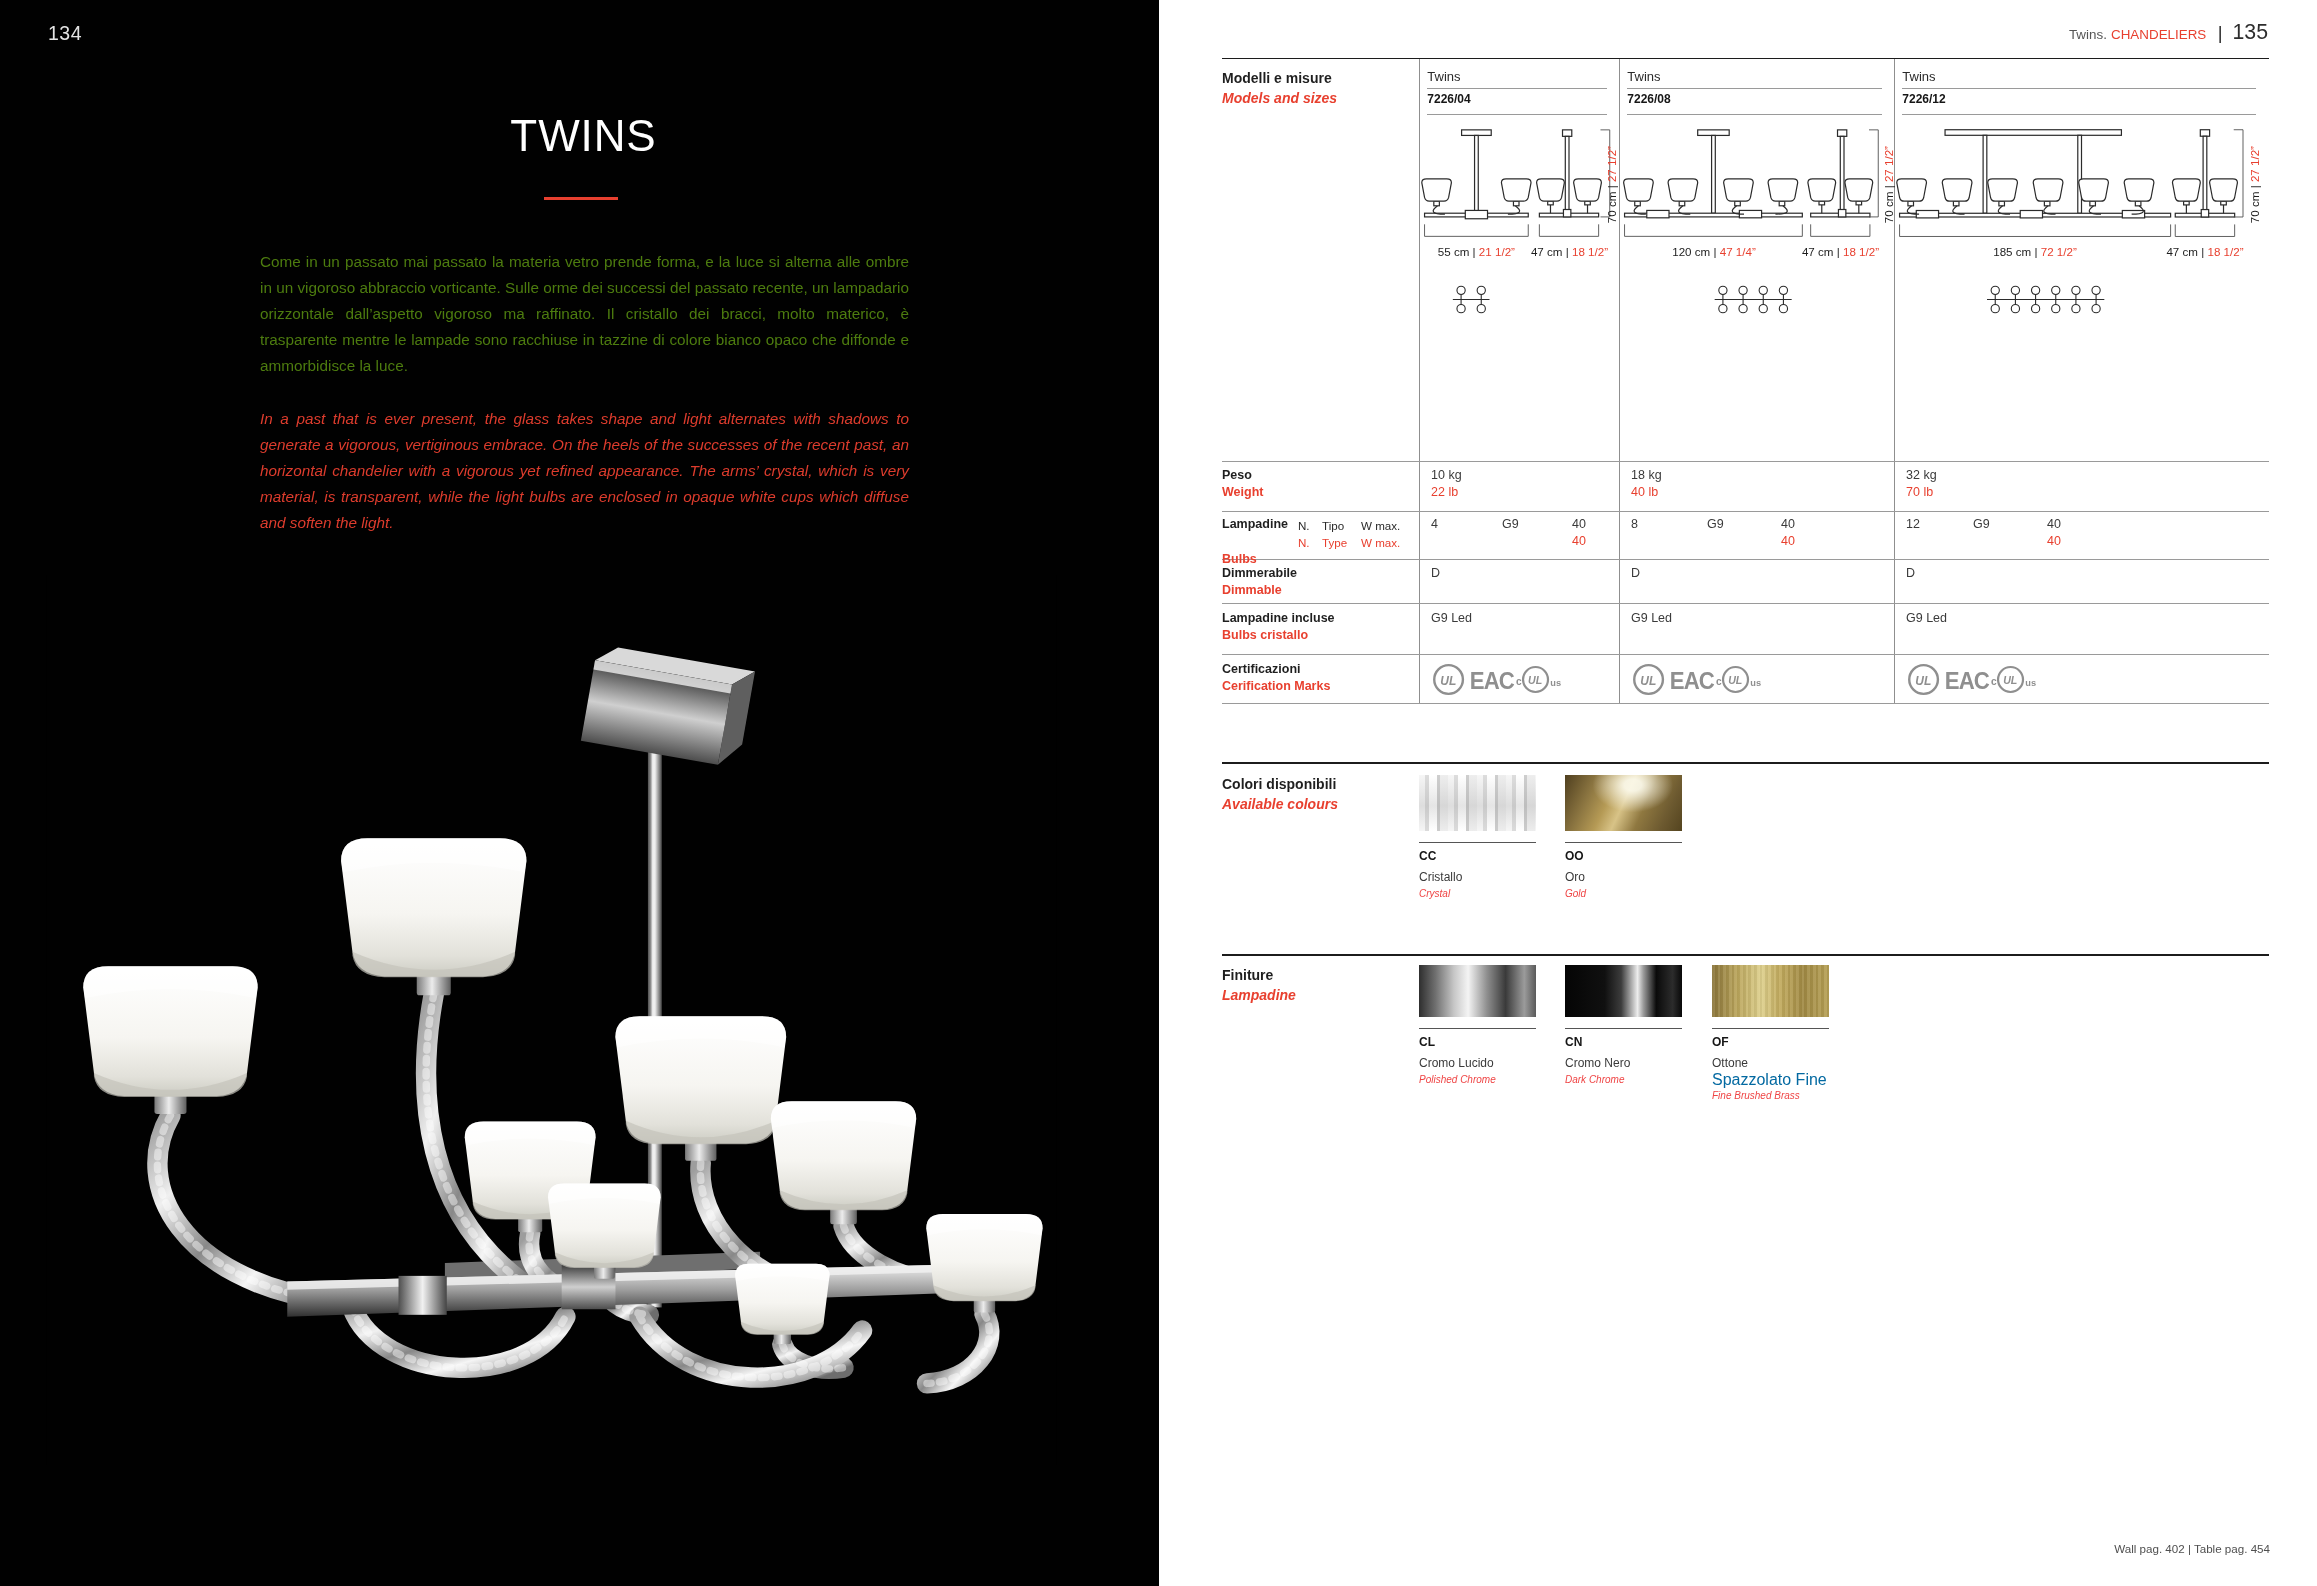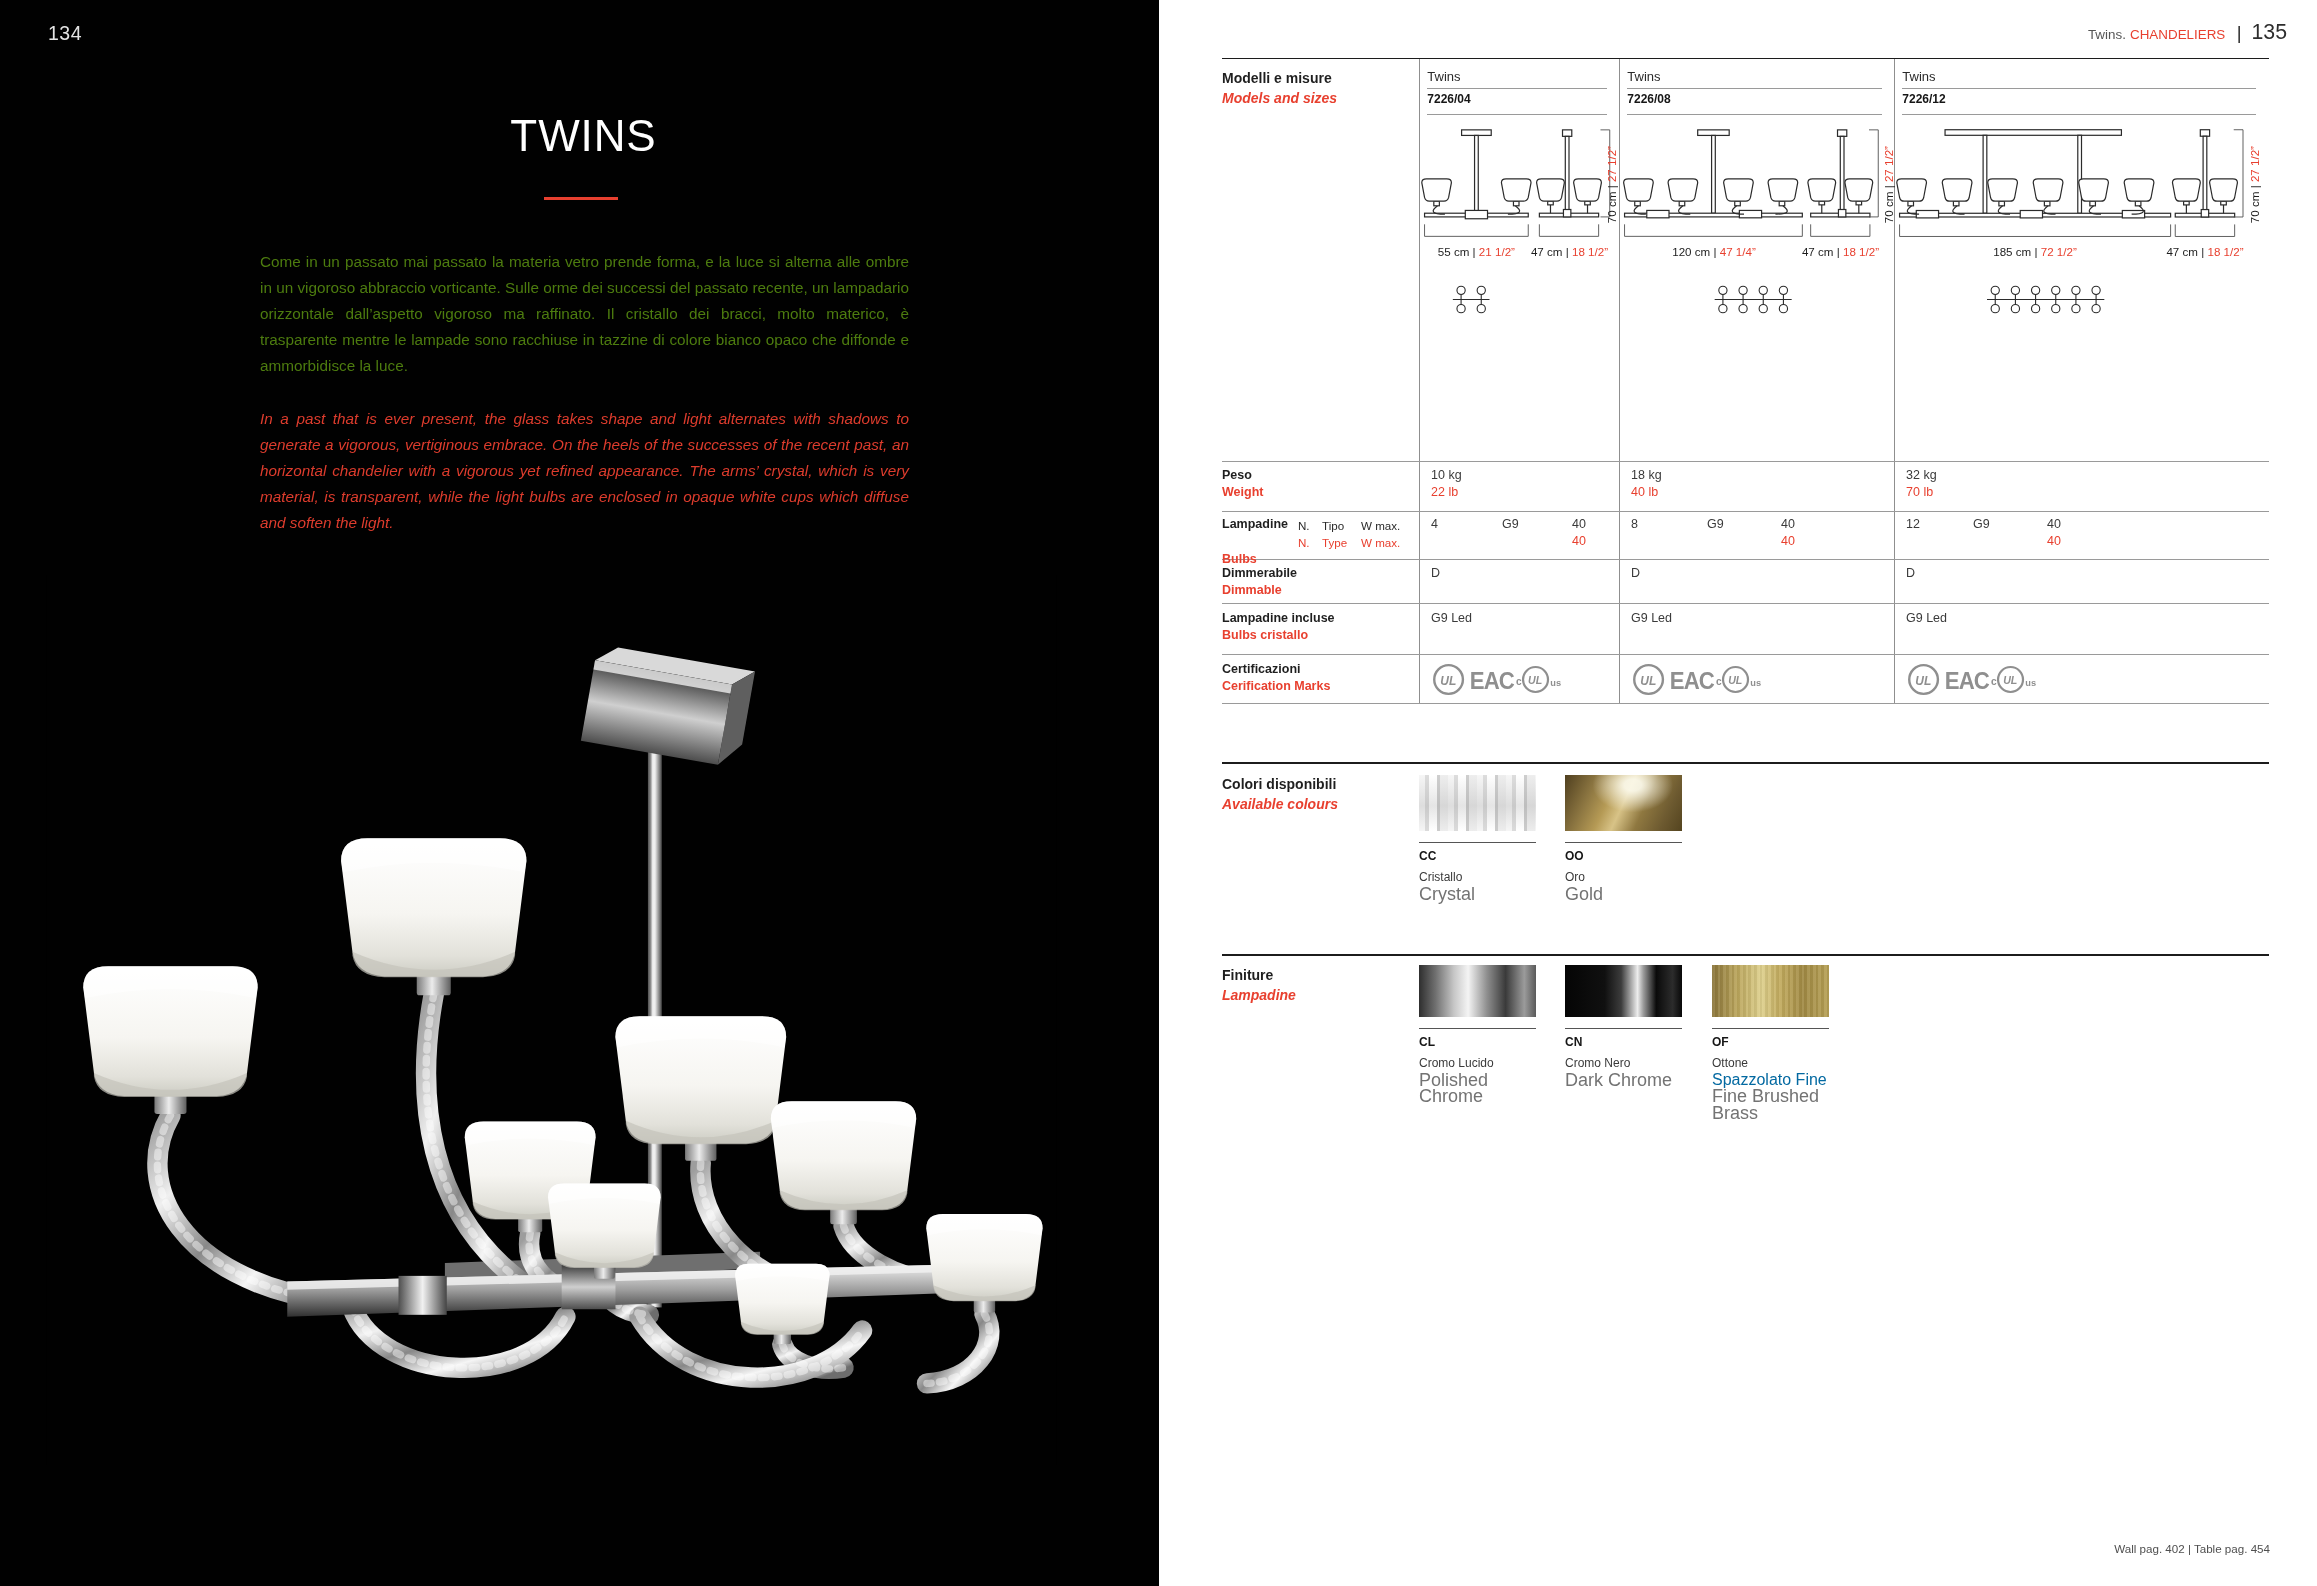--- a/index.html
+++ b/index.html
@@ -14,21 +14,21 @@
   .hero-title{position:absolute;left:260px;top:111px;width:647px;text-align:center;
     font-size:44px;color:#ffffff;letter-spacing:0.9px;font-weight:400;}
   .hero-rule{position:absolute;left:544px;top:197px;width:74px;height:2.8px;background:#e8402f;}
   .para{position:absolute;left:260px;width:649px;font-size:15.3px;line-height:26px;text-align:justify;}
   .para-it{top:249px;color:#4d7c0f;}
   .para-en{top:406px;color:#dd3c2d;font-style:italic;}
   .photo{position:absolute;left:46px;top:575px;width:1011px;height:890px;}
 
   
   .right-page{position:absolute;left:1159px;top:0;width:1159px;height:1586px;background:#ffffff;}
-  .page-header{position:absolute;right:31px;top:20.4px;white-space:nowrap;}
+  .page-header{position:absolute;right:50px;top:20.4px;white-space:nowrap;}
   .ph-product{font-size:13.4px;color:#555;}
   .ph-category{font-size:13.4px;color:#e8402f;}
   .ph-sep{font-size:18.6px;color:#2d2d2d;margin:0 5.6px 0 7.4px;font-weight:300;}
   .ph-num{font-size:21.3px;color:#2d2d2d;}
 
   .spec-table{position:absolute;left:63px;top:58px;width:1047px;height:644px;border-top:1.9px solid #1c1c1c;}
   .vline{position:absolute;top:0;width:0.9px;height:644px;background:#8f8f8f;}
   .hline{position:absolute;left:0;width:1047px;height:0.9px;background:#9a9a9a;}
 
   .lbl-it{font-weight:bold;font-size:14px;color:#1f1f1f;}
@@ -56,21 +56,21 @@
 
   .sec-rule{position:absolute;left:63px;width:1047px;height:1.9px;background:#1c1c1c;}
   .sec-label{position:absolute;left:63px;white-space:nowrap;}
 
   .swatch-card{position:absolute;width:117px;}
   .swatch{width:117px;}
   .sw-rule{width:117px;height:0.9px;background:#555;margin-top:11px;}
   .sw-code{font-size:12px;font-weight:bold;color:#161616;margin-top:6.5px;}
   .sw-name{font-size:12px;color:#3a3a3a;line-height:16.7px;margin-top:5.6px;}
   .sw-name2{font-size:16px;color:#0369a1;line-height:16.7px;}
-  .sw-en{font-size:18px;color:#737373;line-height:16.7px;}
+  .sw-en{font-size:10px;color:#ef4444;font-style:italic;line-height:16.7px;}
 
   .sw-crystal{background:
     linear-gradient(180deg,rgba(255,255,255,.1),rgba(160,160,160,.28) 55%,rgba(255,255,255,.05)),
     repeating-linear-gradient(90deg,#f5f5f5 0 6.5px,#d9d9d9 6.5px 10.2px,#ffffff 10.2px 17.6px,#c9c9c9 17.6px 21.3px,#ececec 21.3px 29px);}
   .sw-gold{background:
     radial-gradient(ellipse at 58% 18%,rgba(255,255,245,.85) 0 9%,rgba(255,255,240,0) 42%),
     linear-gradient(115deg,#4f3f1f,#8a7440 22%,#b59a55 38%,#d8c387 50%,#8f7840 66%,#6d5a30 84%,#54441f);}
   .sw-chrome{background:linear-gradient(90deg,#2e2e2e,#6f6f6f 14%,#c7c7c7 30%,#f4f4f4 42%,#8f8f8f 58%,#3a3a3a 74%,#9b9b9b 90%,#5a5a5a);}
   .sw-darkchrome{background:linear-gradient(90deg,#050505,#101010 34%,#3c3c3c 48%,#ededed 62%,#9b9b9b 67%,#0a0a0a 78%,#2c2c2c 92%,#080808);}
   .sw-brass{background:

